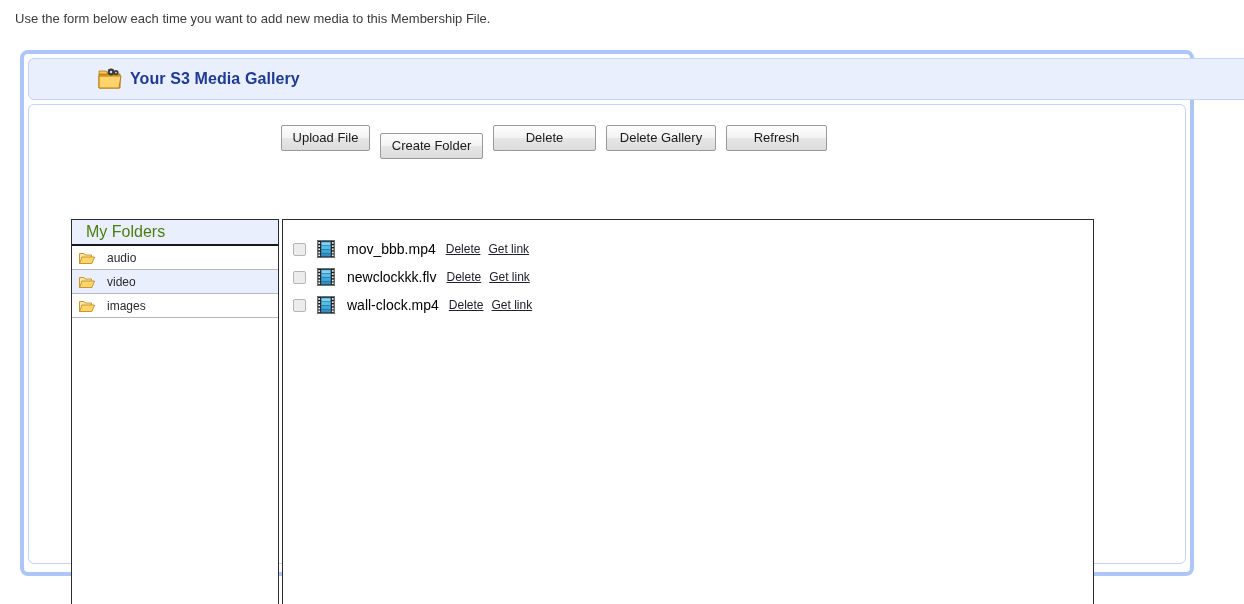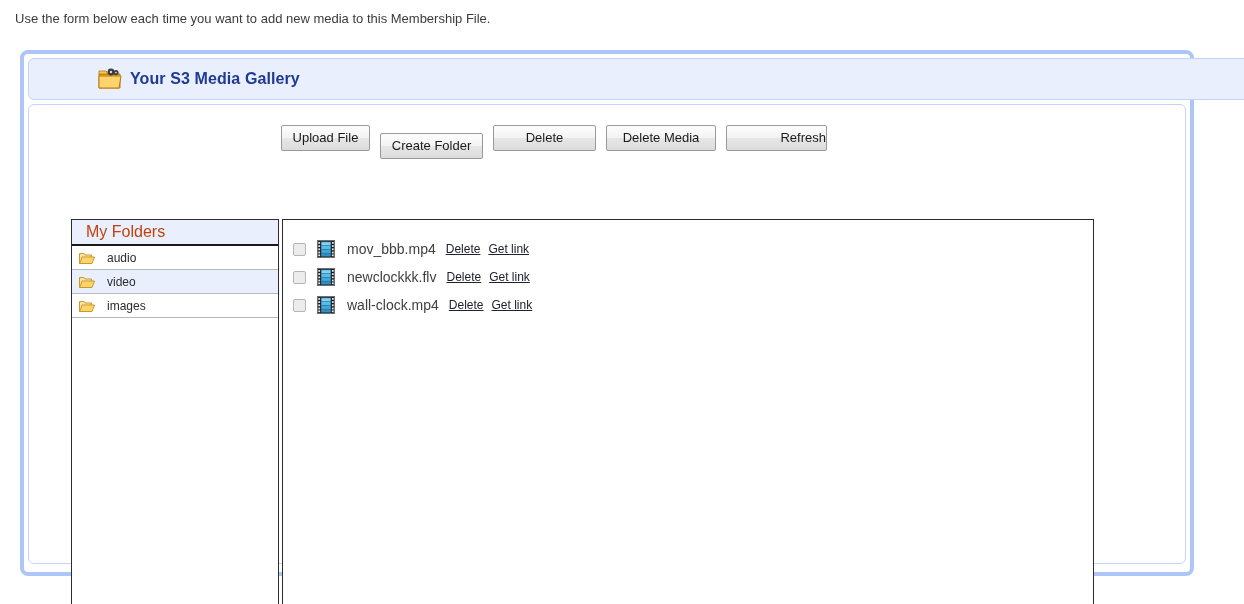--- a/index.html
+++ b/index.html
@@ -103,21 +103,21 @@
     padding: 4px 0 5px 0;
     text-align: center;
     cursor: pointer;
     line-height: 15px;
     box-sizing: border-box;
   }
   .tb-btn.w1 { width: 89px; }
   .tb-btn.w2 { width: 103px; margin-top: 8px; }
   .tb-btn.w3 { width: 103px; }
   .tb-btn.w4 { width: 110px; }
-  .tb-btn.w5 { width: 101px; text-align: right; }
+  .tb-btn.w5 { width: 101px; }
 
   
   .folders-panel {
     position: absolute;
     left: 42px;
     top: 114px;
     width: 208px;
     height: 406px;
     border: 1px solid #2c2c2c;
     background: #ffffff;
@@ -128,21 +128,21 @@
     height: 26px;
     background: #e9effc;
     border-bottom: 2px solid #1a1a1a;
     display: flex;
     align-items: center;
     box-sizing: border-box;
   }
   .folders-head-label {
     margin-left: 14px;
     font-size: 16px;
-    color: #c2410c;
+    color: #4d7c0f;
     font-family: "Liberation Sans", sans-serif;
   }
   .folder-row {
     height: 24px;
     display: flex;
     align-items: center;
     border-bottom: 1px solid #b9b9b9;
     box-sizing: border-box;
     background: #ffffff;
     cursor: pointer;
@@ -198,21 +198,21 @@
   .file-icon {
     margin-left: 11px;
     width: 18px;
     height: 18px;
     flex: 0 0 auto;
     position: relative;
   }
   .file-name {
     margin-left: 12px;
     font-size: 14px;
-    color: #404040;
+    color: #000000;
     font-family: "Liberation Sans", sans-serif;
     white-space: nowrap;
   }
   .file-link {
     font-size: 12px;
     color: #202030;
     text-decoration: underline;
     font-family: "Liberation Sans", sans-serif;
     cursor: pointer;
     white-space: nowrap;
@@ -244,21 +244,21 @@
     </span>
     <span class="header-title">Your S3 Media Gallery</span>
   </div>
 
   <div class="gallery-body">
 
     <div class="toolbar">
       <div class="tb-btn w1">Upload File</div>
       <div class="tb-btn w2">Create Folder</div>
       <div class="tb-btn w3">Delete</div>
-      <div class="tb-btn w4">Delete Media</div>
+      <div class="tb-btn w4">Delete Gallery</div>
       <div class="tb-btn w5">Refresh</div>
     </div>
 
     <div class="folders-panel">
       <div class="folders-head">
         <span class="folders-head-label">My Folders</span>
       </div>
 
       <div class="folder-row">
         <span class="folder-icon">

